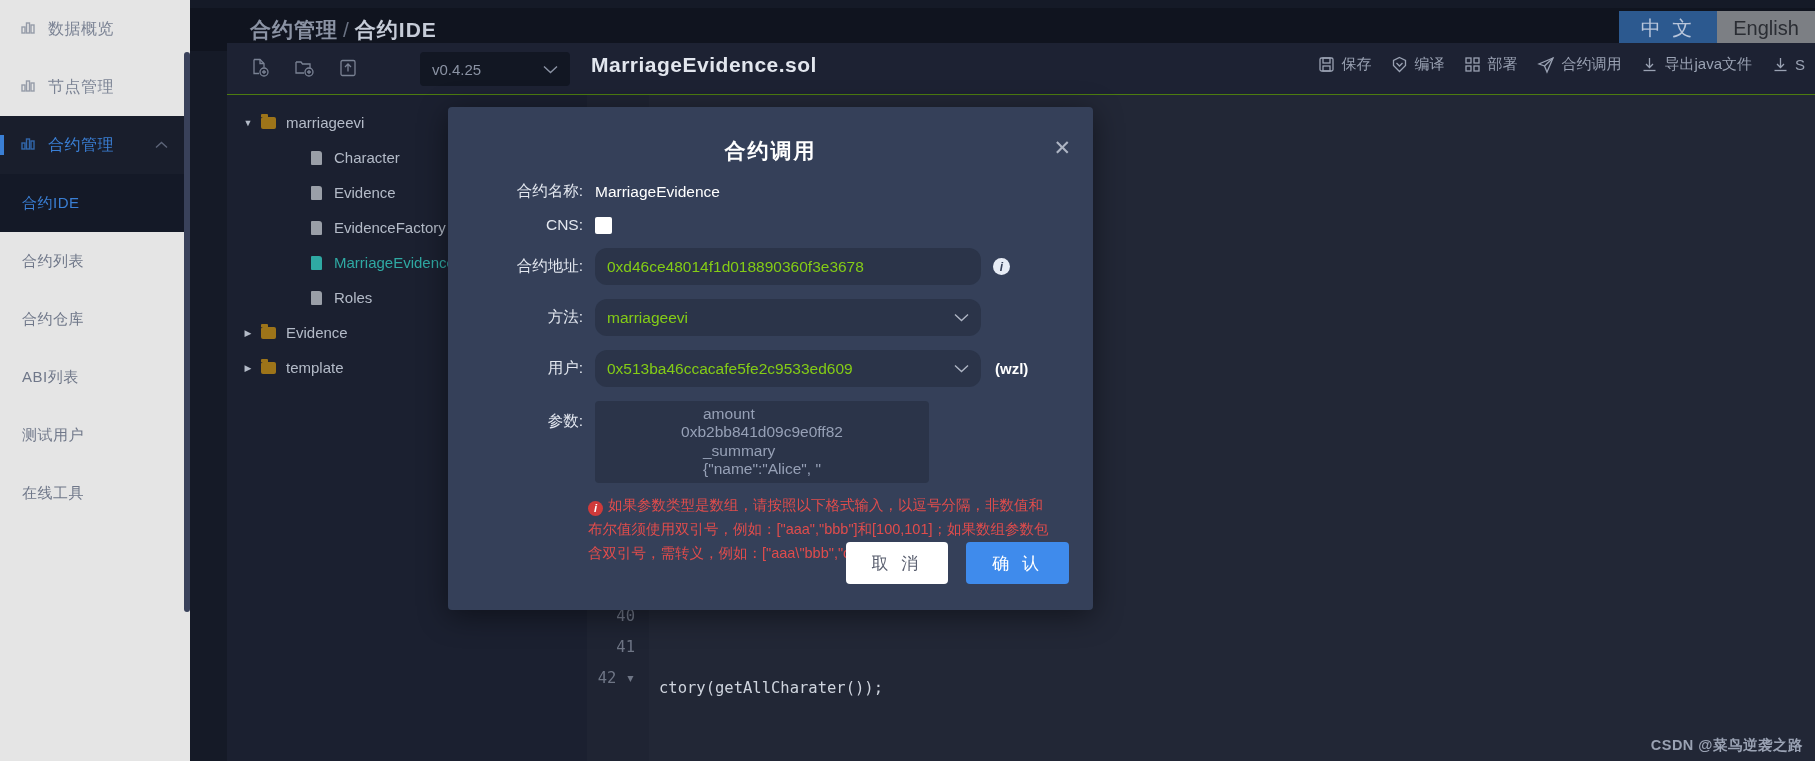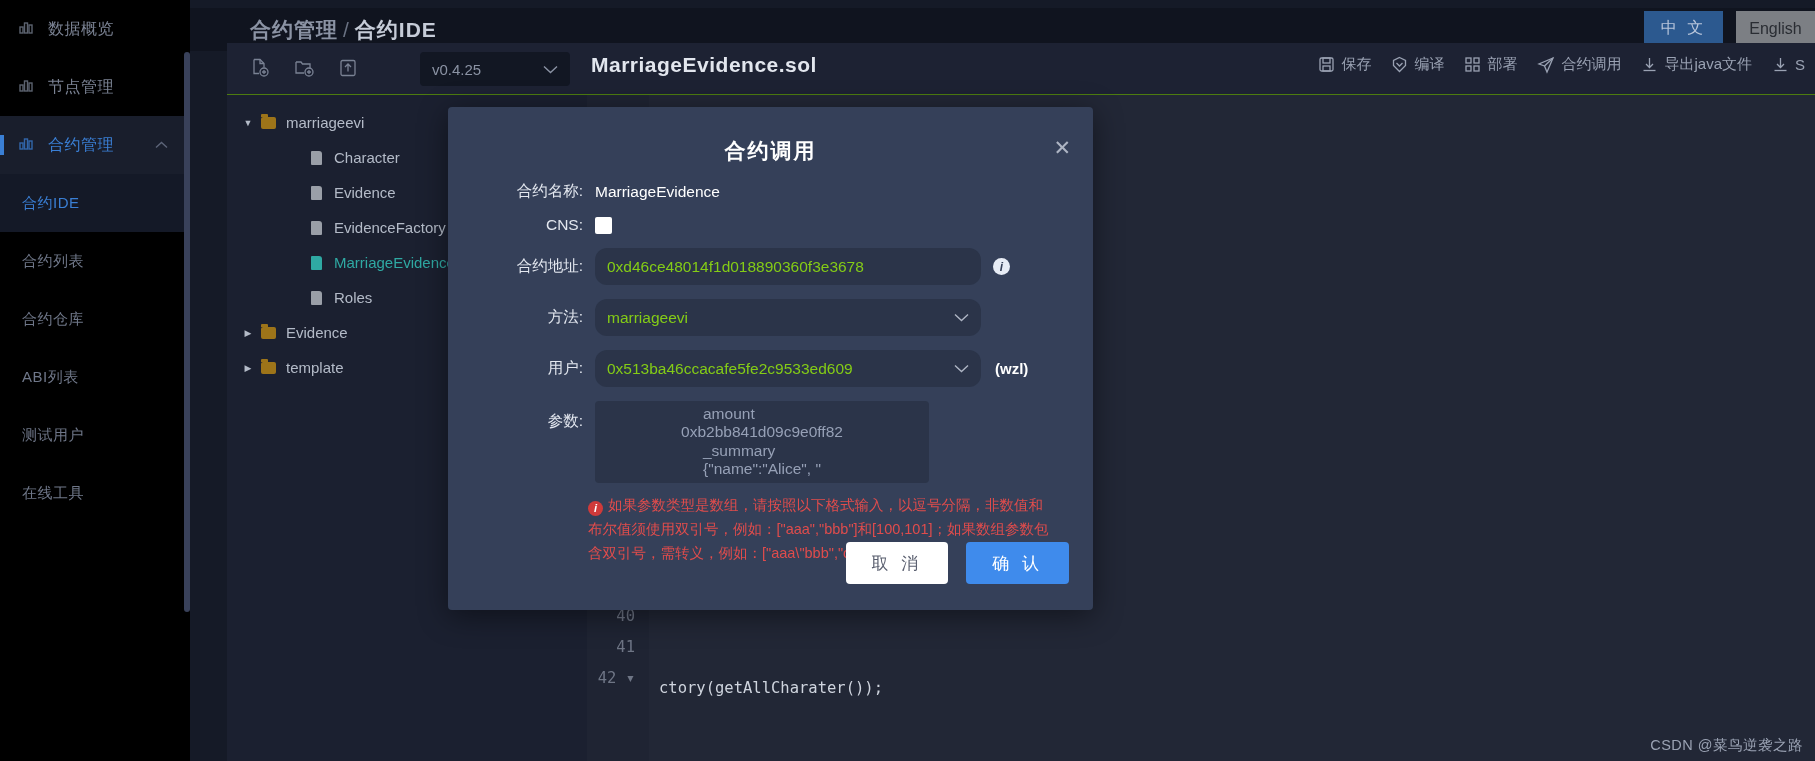--- a/index.html
+++ b/index.html
@@ -7,21 +7,22 @@
     width: 1815px; height: 761px;
     background: #10141f;
     font-family: "Liberation Sans", "DejaVu Sans", sans-serif;
     overflow: hidden;
   }
   .app { position: relative; width: 1815px; height: 761px; background: #151a27; }
 
   
   .sidebar {
     position: absolute; left: 0; top: 0; width: 190px; height: 761px;
-    background: #000000;
+    background: #e5e5e5;
+    text-align: center;
   }
   .sb-item {
     position: relative; display: flex; align-items: center;
     height: 58px; padding-left: 18px; color: #7b8394; font-size: 16px;
     letter-spacing: .5px; cursor: pointer;
   }
   .sb-item .ic { width: 20px; margin-right: 10px; display:inline-block; opacity:.75; }
   .sb-item.active-parent { color: #3a7fd5; background: #191e2c; }
   .sb-item.active-parent::before {
     content: ""; position: absolute; left: 0; top: 19px;
@@ -45,21 +46,21 @@
   }
   .breadcrumb {
     position: absolute; left: 60px; top: 8px;
     font-size: 21px; font-weight: bold; color: #8b93a4; letter-spacing: 1px;
   }
   .breadcrumb .cur { color: #c6ccd8; }
   .breadcrumb .sep { color: #6a7283; font-weight: normal; margin: 0 5px; }
   .langbox { position: absolute; right: 0; top: 3px; display: flex; height: 35px; }
   .lang {
     display: flex; align-items: center; justify-content: center;
-    width: 79px; font-size: 16px; letter-spacing: 3px; cursor: pointer; margin-left: 13px;
+    width: 98px; font-size: 20px; letter-spacing: 3px; cursor: pointer;
   }
   .lang.cn { background: #2c598f; color: #b9c6db; }
   .lang.en { background: #7c7f84; color: #2a2d33; letter-spacing: 0px; }
 
   
   .ide {
     position: absolute; left: 227px; top: 43px; right: 0; bottom: 0;
     background: #1b2030;
   }
   .ide-toolbar {
@@ -170,21 +171,21 @@
     height: 42px; padding: 0 26px; border-radius: 4px; font-size: 17px;
     display: flex; align-items: center; justify-content: center; cursor: pointer;
     letter-spacing: 4px;
   }
   .btn.cancel { background: #ffffff; color: #5b6070; }
   .btn.ok { background: #3f8bec; color: #ffffff; }
 
   
   .watermark {
     position: absolute; right: 12px; bottom: 6px;
-    color: #9aa2b3; font-size: 14.5px; letter-spacing: .5px;
+    color: #9aa2b3; font-size: 14.5px; letter-spacing: .5px; font-weight: bold;
   }
 </style>
 </head>
 <body>
 
 <div class="app">
 
   <div class="sidebar">
     <div class="sb-item">
       <span class="ic">

